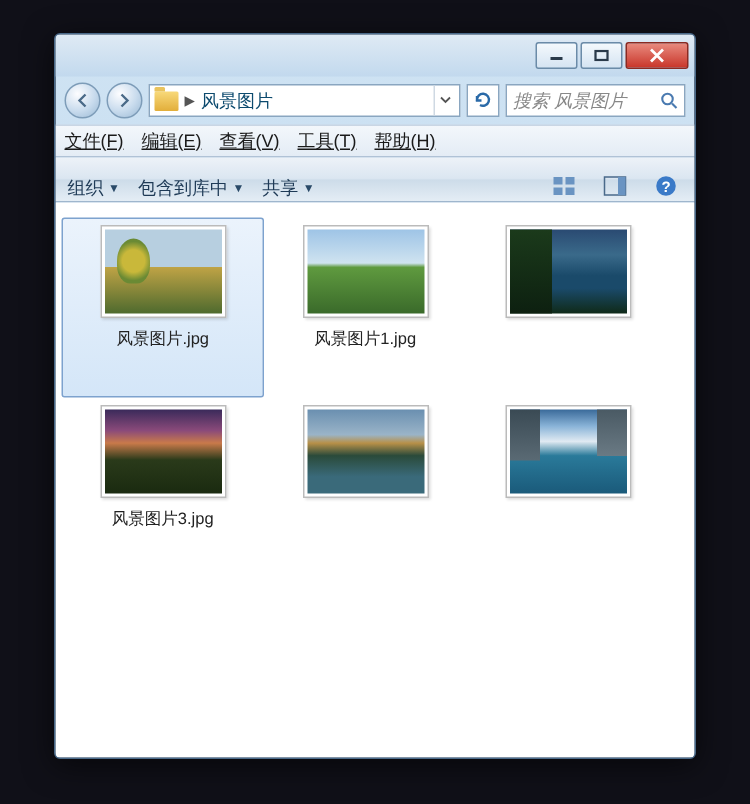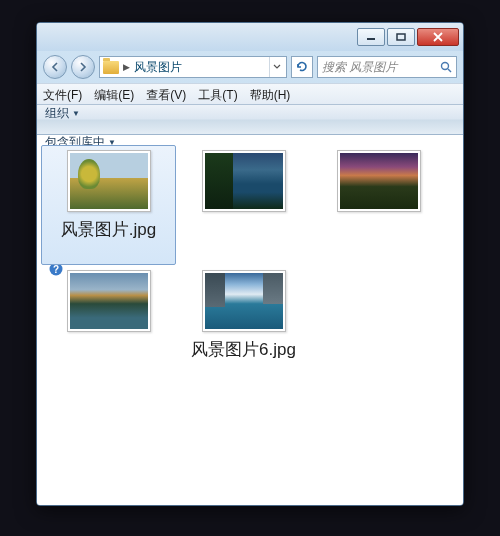--- a/index.html
+++ b/index.html
@@ -93,53 +93,53 @@
   border-left: 1px solid #cfd9e3; height: 100%;
   display: flex; align-items: center; justify-content: center;
 }
 .refresh-btn {
   width: 22px; height: 22px;
   background: #fff;
   border: 1px solid #8aa6c0;
   display: flex; align-items: center; justify-content: center;
 }
 .searchbox {
-  width: 140px; height: 22px;
+  width: 120px; height: 22px;
   background: #fff;
   border: 1px solid #8aa6c0;
   display: flex;
   align-items: center;
   padding: 0 4px;
   color: #888;
   font-style: italic;
 }
 .searchbox .mag {
   margin-left: auto;
 }
 .menubar {
   height: 22px;
   background: linear-gradient(#f3f7fb, #e4ecf5);
   border-top: 1px solid #c9d6e4;
   border-bottom: 1px solid #b0c2d6;
   display: flex;
-  align-items: flex-end;
+  align-items: center;
   padding: 0 6px;
   gap: 12px;
   color: #1a1a1a;
+  text-decoration: underline;
 }
 .toolbar {
   height: 30px;
   background: linear-gradient(#edf2f8, #dbe6f1 48%, #cddce9 52%, #e4edf5);
   border-bottom: 1px solid #9fb6cd;
   display: flex;
-  align-items: flex-start;
+  align-items: flex-end;
   padding: 0 8px;
   gap: 12px;
   color: #1e3a56;
-  flex-direction: column;
 }
 .toolbar .tb { display: flex; align-items: center; gap: 3px; }
 .toolbar .drop-ar { font-size: 8px; color: #2a4a68; }
 .toolbar .spacer { flex: 1; }
 .tb-icon {
   width: 22px; height: 20px;
   border: 1px solid transparent;
   display: flex; align-items: center; justify-content: center;
 }
 .content {
@@ -176,21 +176,21 @@
   display: flex;
   align-items: center;
   justify-content: center;
   margin-bottom: 6px;
   box-shadow: 1px 1px 2px rgba(0,0,0,0.15);
 }
 .thumb-inner {
   width: 100%; height: 100%;
 }
 .label {
-  font-size: 17px;
+  font-size: 11px;
   color: #222;
   text-align: center;
 }
 
 .t0 { background: linear-gradient(#b7cfe0 0%, #b7cfe0 45%, #bfa345 45%, #4e6a2e 100%); position:relative;}
 .t0::after{content:'';position:absolute;left:8px;top:6px;width:22px;height:30px;background:radial-gradient(circle,#c9b83a 40%,#6a8a34 70%);border-radius:50% 50% 40% 40%;}
 .t1 { background: linear-gradient(#9ec4e6 0%, #cfe3f0 40%, #5f9a3f 45%, #3a6a2a 100%);}
 .t2 { background: linear-gradient(#2a4a72 0%, #3a6a8a 30%, #1a4a6a 55%, #1a4a6a 70%, #0f2a18 100%); position:relative;}
 .t2::after{content:'';position:absolute;left:0;top:0;width:28px;height:100%;background:linear-gradient(#1b3a1b,#0d2010);}
 .t3 { background: linear-gradient(#3a2a5a 0%, #8a4a7a 25%, #c97a4a 40%, #2a3a1a 60%, #1a2a10 100%);}
@@ -313,35 +313,41 @@
   <div class="content">
     <div class="grid" id="grid">
         <div class="item selected">
           <div class="thumb">
             <div class="thumb-inner t0"></div>
           </div>
           <div class="label">风景图片.jpg</div>
         </div>
         <div class="item">
           <div class="thumb">
+            <div class="thumb-inner t1"></div>
+          </div>
+          <div class="label">风景图片1.jpg</div>
+        </div>
+        <div class="item">
+          <div class="thumb">
             <div class="thumb-inner t2"></div>
           </div>
         </div>
         <div class="item">
           <div class="thumb">
             <div class="thumb-inner t3"></div>
           </div>
+          <div class="label">风景图片3.jpg</div>
         </div>
         <div class="item">
           <div class="thumb">
             <div class="thumb-inner t4"></div>
           </div>
         </div>
         <div class="item">
           <div class="thumb">
             <div class="thumb-inner t6"></div>
           </div>
-          <div class="label">风景图片6.jpg</div>
         </div>
       </div>
   </div>
 
 </div>
 
 </body></html>

